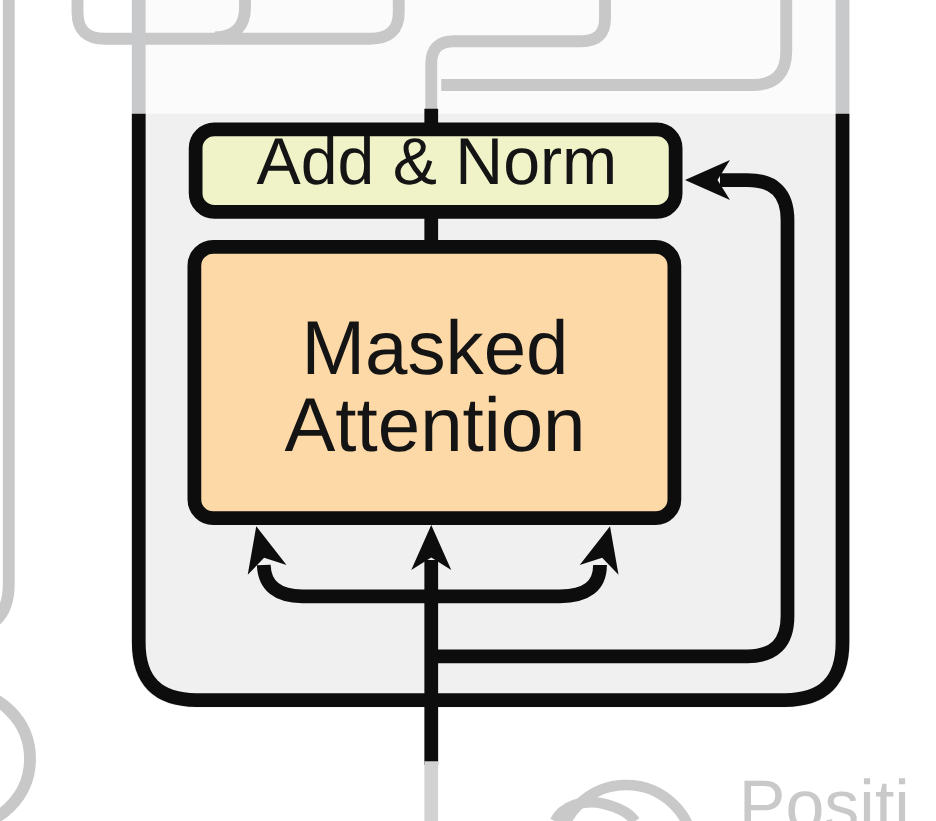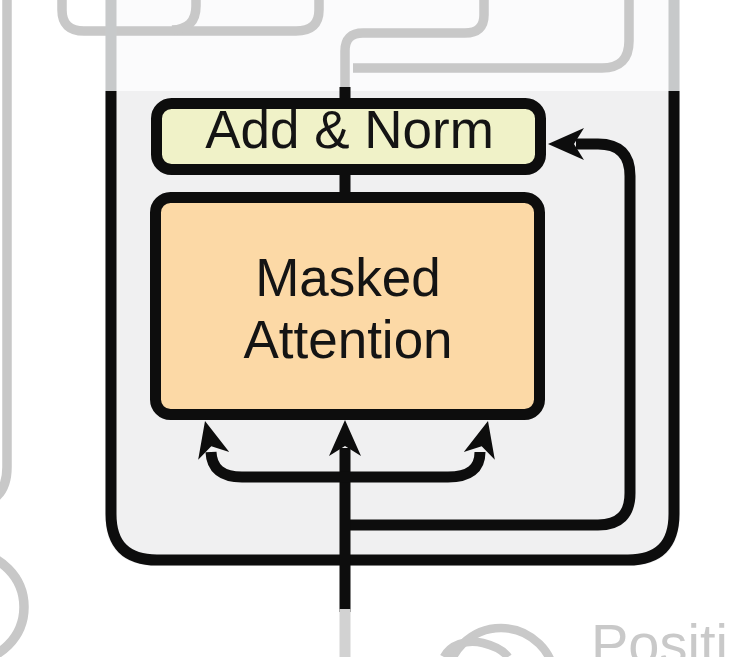--- a/index.html
+++ b/index.html
@@ -9,21 +9,21 @@
   }
   #stage svg { position:absolute; left:0; top:0; }
   .lbl {
     position:absolute; color:#141414;
     font-family:"Liberation Sans", sans-serif;
     display:flex; align-items:center; justify-content:center; text-align:center;
   }
   #addnorm-label { left:163px; top:98px; width:373px; height:63px; font-size:53px; }
   #attention-label {
     left:162px; top:202px; width:372px; height:213px;
-    flex-direction:column; font-size:53px; line-height:62px;
+    flex-direction:column; font-size:61px; line-height:62px;
   }
   #positional-label {
     position:absolute; left:591px; top:611px; color:#c9c9c9;
     font-family:"Liberation Sans", sans-serif;
     font-size:56px; white-space:nowrap;
   }
 </style>
 </head>
 <body>
 

